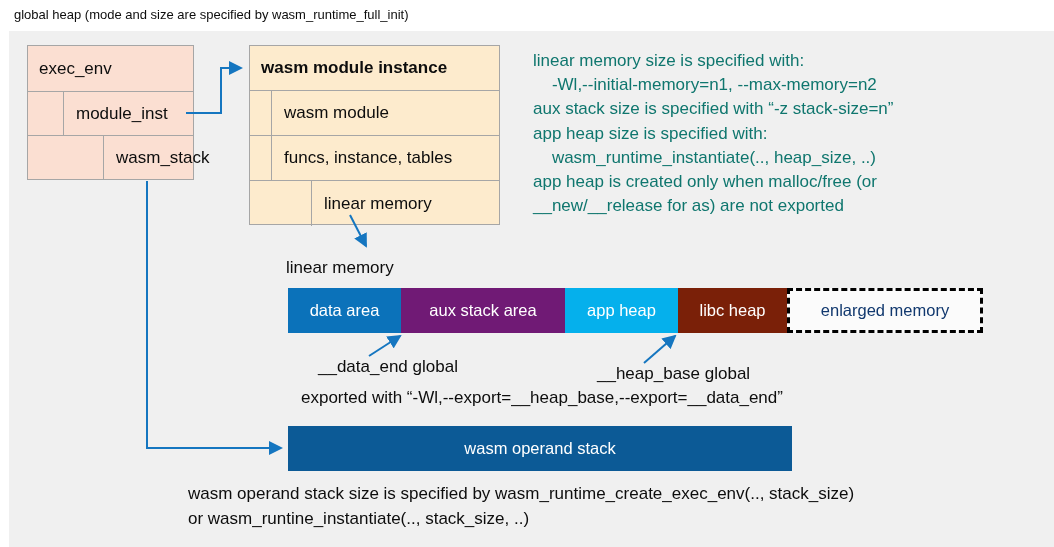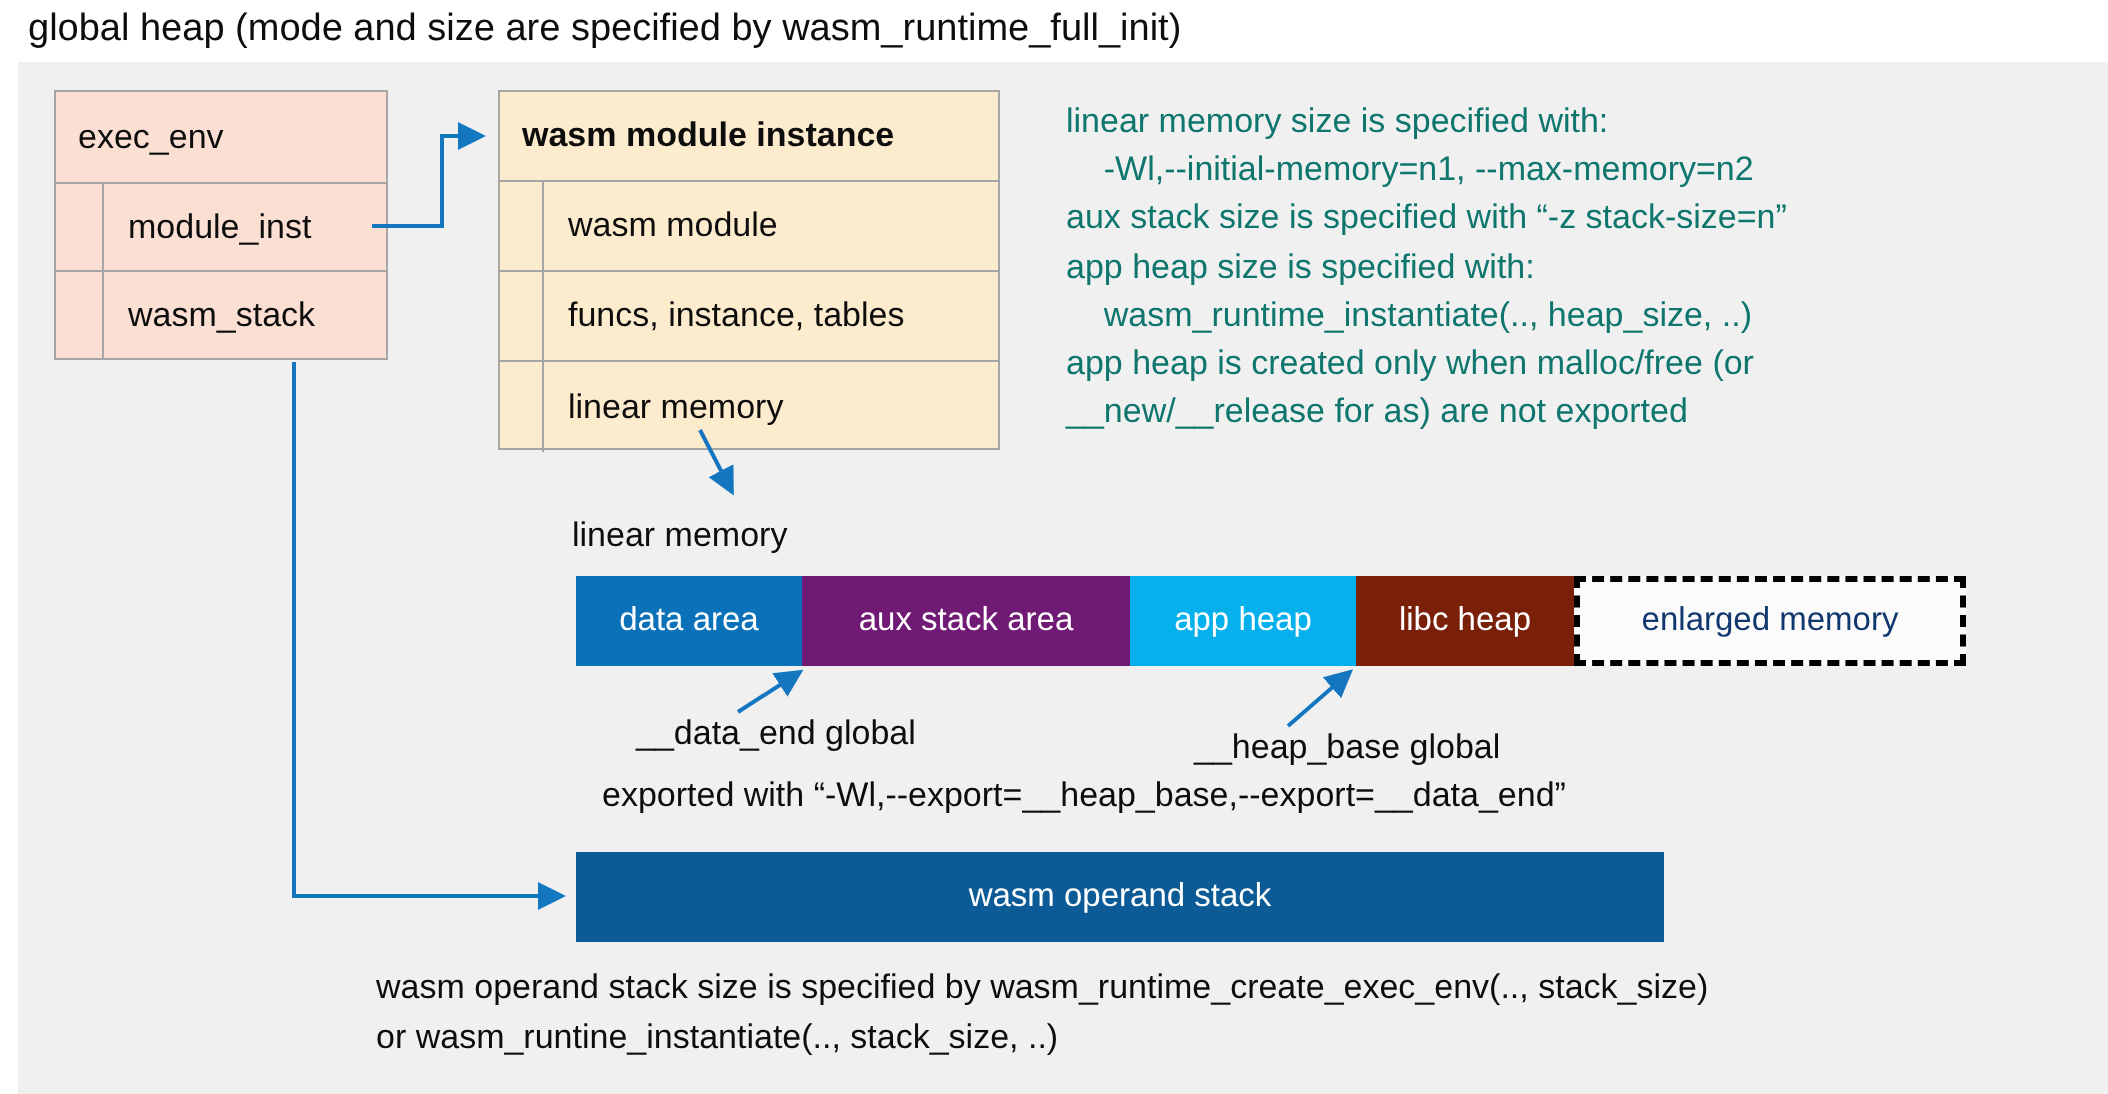--- a/index.html
+++ b/index.html
@@ -18,21 +18,21 @@
     height: 547px;
     overflow: hidden;
     background: #ffffff;
   }
 
   
   .caption {
     position: absolute;
     left: 14px;
     top: 4px;
-    font-size: 19px;
+    font-size: 13px;
     line-height: 22px;
     color: #0d0d0d;
     white-space: nowrap;
   }
 
   
   .panel {
     position: absolute;
     left: 9px;
     top: 31px;
@@ -45,21 +45,21 @@
   .struct {
     position: absolute;
     border: 1px solid #a6a6a6;
     box-sizing: border-box;
   }
   .struct .row {
     display: flex;
     box-sizing: border-box;
     border-bottom: 1px solid #a6a6a6;
   }
-  .struct .row:last-child { border-bottom: none; }
+  .struct .row:last-child { border-bottom: none; margin-left: 40px; }
   .struct .indent {
     flex: 0 0 auto;
     border-right: 1px solid #a6a6a6;
     box-sizing: border-box;
   }
   .struct .cell {
     flex: 1 1 auto;
     display: flex;
     align-items: center;
     padding-left: 12px;
@@ -71,21 +71,21 @@
 
   
   #exec-env-box {
     left: 27px;
     top: 45px;
     width: 167px;
     height: 135px;
     background: #fbdfd2;
   }
   #exec-env-box .row.head { height: 46px; }
-  #exec-env-box .row.sub  { height: 44px; }
+  #exec-env-box .row.sub  { height: 44px; padding-left: 12px; }
   #exec-env-box .indent { width: 24px; }
   #exec-env-box .row.head .cell { padding-left: 11px; }
 
   
   #module-inst-box {
     left: 249px;
     top: 45px;
     width: 251px;
     height: 180px;
     background: #fdebcd;
@@ -148,21 +148,21 @@
   }
   #ann-data-end  { left: 318px; top: 357px; }
   #ann-heap-base { left: 597px; top: 364px; }
   #ann-exported  { left: 301px; top: 388px; }
 
   
   #operand-stack-bar {
     position: absolute;
     left: 288px;
     top: 426px;
-    width: 544px;
+    width: 504px;
     height: 45px;
     background: #0c5a96;
     display: flex;
     align-items: center;
     justify-content: center;
     font-size: 16.5px;
     color: #ffffff;
     white-space: nowrap;
   }
 

